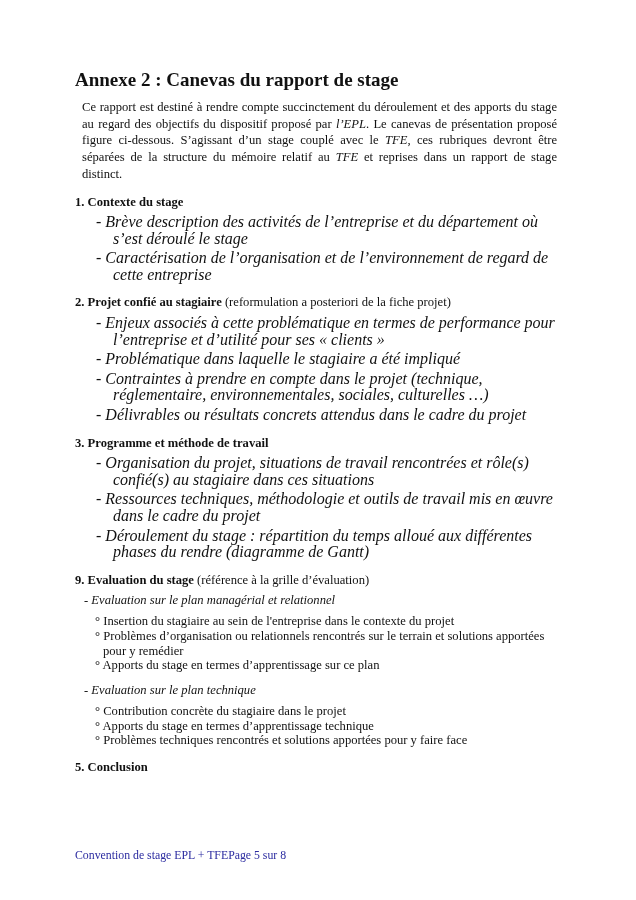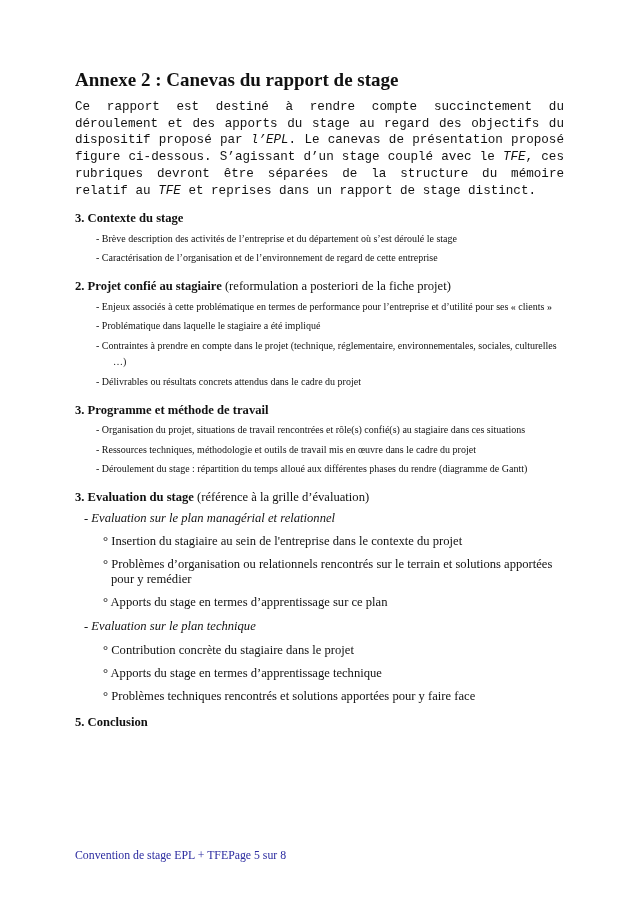--- a/index.html
+++ b/index.html
@@ -16,60 +16,60 @@
     left:75px; top:69px;
     width:489px;
   }
   .doc-title {
     font-size:19px;
     line-height:21px;
     font-weight:700;
     margin:0 0 9px 0;
   }
   .intro {
-    margin:0;
+    margin:7px;
     font-size:12.6px;
     line-height:16.7px;
     text-align:justify;
-    font-family:Liberation Mono, monospace;
   }
   .it { font-style:italic; }
   .sec-heading {
     font-size:12.6px;
     line-height:16.6px;
     font-weight:700;
     margin:11px 0 4px 0;
   }
   .sec-heading .suffix { font-weight:400; }
   .item {
-    font-size:10px;
+    font-size:16px;
     line-height:16.6px;
     margin:0 0 3px 0;
     padding-left:38px;
     text-indent:-17px;
+    font-style:italic;
   }
   .item-sm {
     font-size:12.6px;
     line-height:16.6px;
     margin:0 0 3px 0;
     padding-left:17px;
     text-indent:0;
   }
   .group-label {
     font-size:12.6px;
     line-height:16.6px;
     font-style:italic;
     margin:0 0 5px 0;
     padding-left:9px;
   }
   .subgroup { margin:0 0 9px 0; }
   .subitem {
     font-size:12.6px;
     line-height:14.8px;
-    margin:8px;
+    margin:0;
     padding-left:28px;
     text-indent:-8px;
   }
   .footer {
     position:absolute;
     left:75px; right:72px; top:848px;
     display:flex;
     justify-content:flex-start;
     font-size:11.8px;
     line-height:14px;
@@ -80,21 +80,21 @@
 <body>
 
 <div class="page">
   <div class="content">
 
     <h1 class="doc-title">Annexe 2 : Canevas du rapport de stage</h1>
 
     <p class="intro"><span>Ce rapport est destiné à rendre compte succinctement du déroulement et des apports du stage au regard des objectifs du dispositif proposé par </span><span class="it">l’EPL</span><span>. Le canevas de présentation proposé figure ci-dessous. S’agissant d’un stage couplé avec le </span><span class="it">TFE</span><span>, ces rubriques devront être séparées de la structure du mémoire relatif au </span><span class="it">TFE</span><span> et reprises dans un rapport de stage distinct.</span></p>
 
     <div class="section">
-      <div class="sec-heading"><span>3. Contexte du stage</span></div>
+      <div class="sec-heading"><span>1. Contexte du stage</span></div>
       <div class="item">
         <span>-</span>
         <span>Brève description des activités de l’entreprise et du département où s’est déroulé le stage</span>
       </div>
       <div class="item">
         <span>-</span>
         <span>Caractérisation de l’organisation et de l’environnement de regard de cette entreprise</span>
       </div>
     </div>
 
@@ -128,21 +128,21 @@
         <span>-</span>
         <span>Ressources techniques, méthodologie et outils de travail mis en œuvre dans le cadre du projet</span>
       </div>
       <div class="item">
         <span>-</span>
         <span>Déroulement du stage : répartition du temps alloué aux différentes phases du rendre (diagramme de Gantt)</span>
       </div>
     </div>
 
     <div class="section">
-      <div class="sec-heading"><span>3. Evaluation du stage</span><span class="suffix"> (référence à la grille d’évaluation)</span></div>
+      <div class="sec-heading"><span>9. Evaluation du stage</span><span class="suffix"> (référence à la grille d’évaluation)</span></div>
 
       <div class="subgroup">
         <div class="group-label">
           <span>-</span>
           <span>Evaluation sur le plan managérial et relationnel</span>
         </div>
         <div class="subitem">
           <span>°</span>
           <span>Insertion du stagiaire au sein de l'entreprise dans le contexte du projet</span>
         </div>

